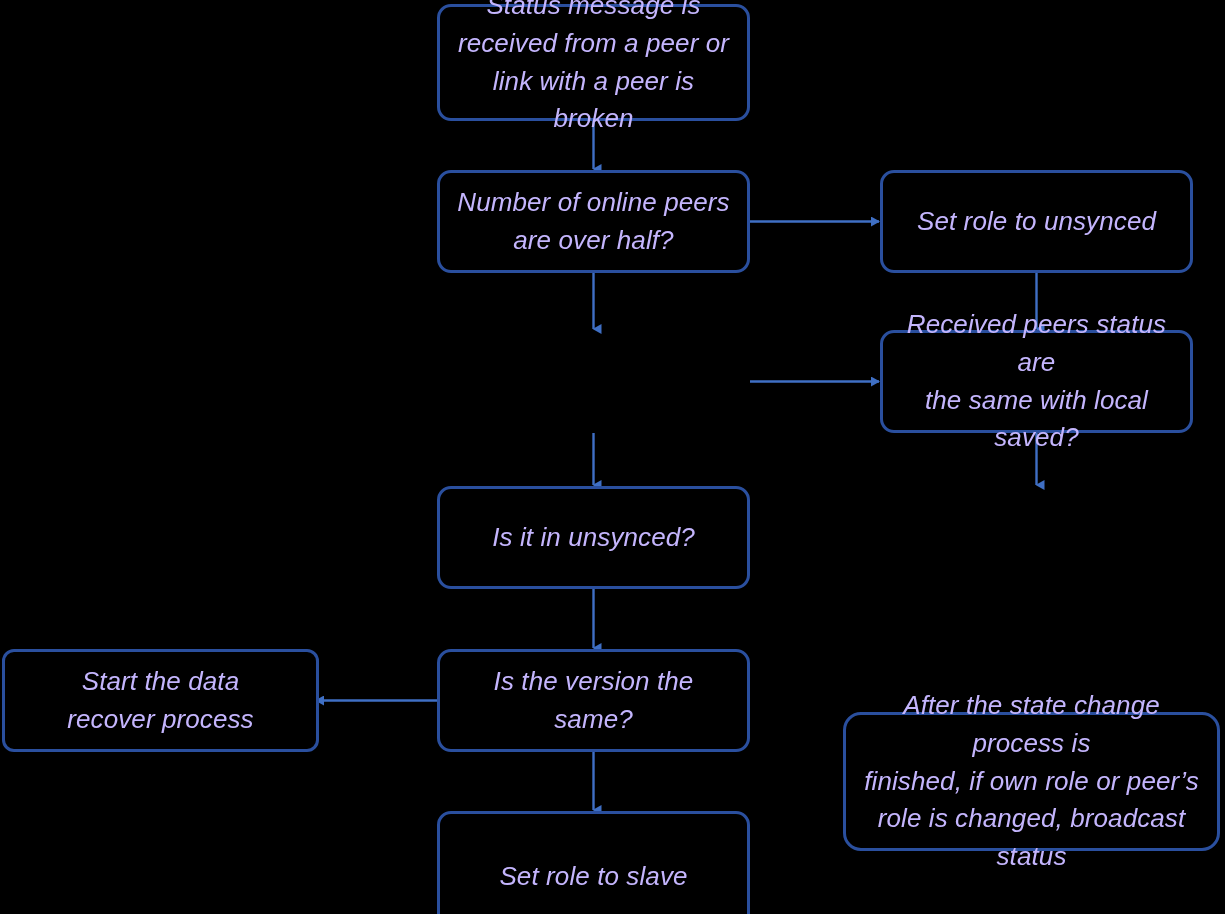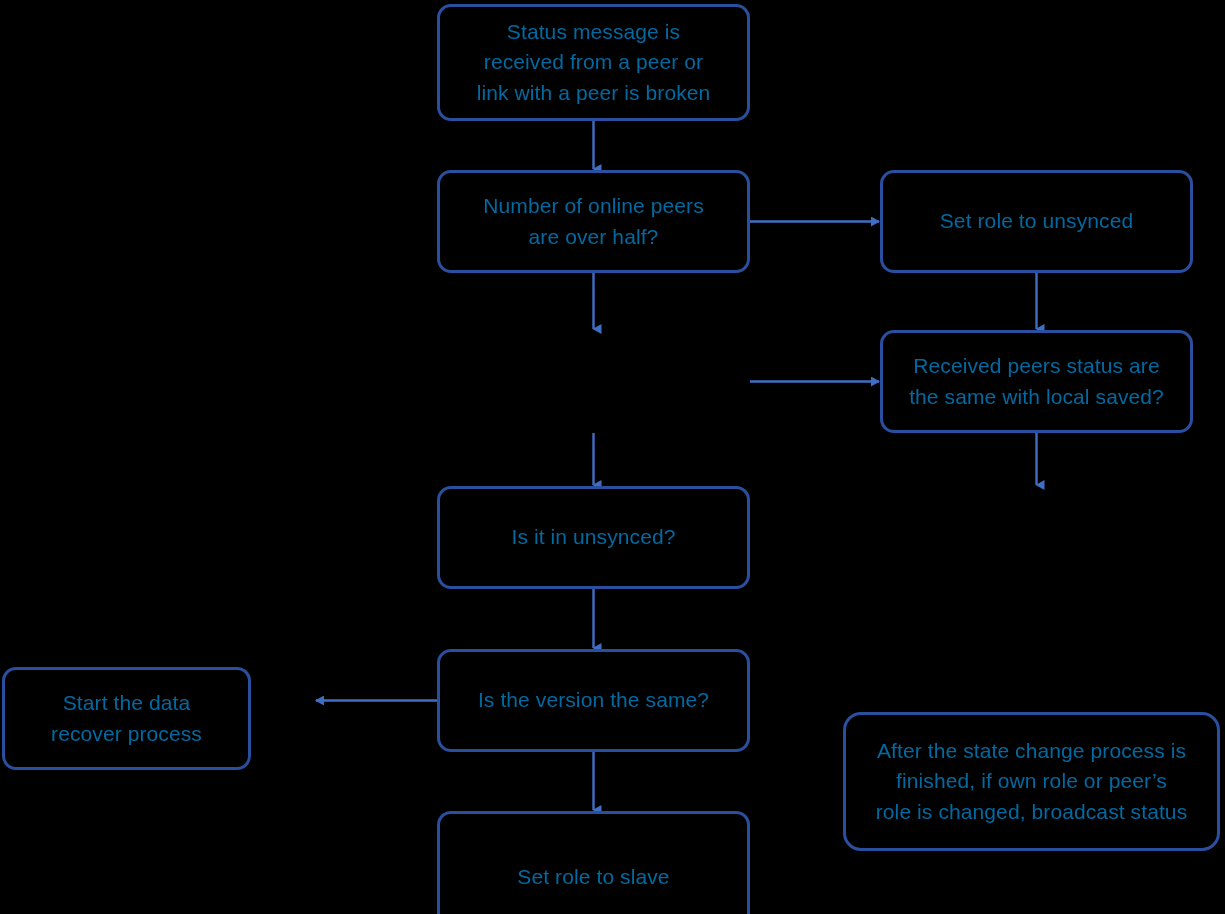--- a/index.html
+++ b/index.html
@@ -14,30 +14,31 @@
     background: #000000;
     overflow: hidden;
     font-family: "Liberation Sans", sans-serif;
   }
   .node {
     position: absolute;
     box-sizing: border-box;
     border: 3px solid #2a4f9e;
     border-radius: 14px;
     background: #000000;
-    color: #0369a1;
+    color: #c4b5fd;
     display: flex;
     align-items: center;
     justify-content: center;
     text-align: center;
-    font-size: 21px;
+    font-size: 26px;
     line-height: 1.45;
     letter-spacing: 0.1px;
     padding: 4px 12px;
     white-space: pre-line;
+    font-style: italic;
   }
   .note {
     border-radius: 18px;
   }
   svg.links {
     position: absolute;
     left: 0;
     top: 0;
     width: 1225px;
     height: 914px;
@@ -104,21 +105,21 @@
   <div class="node" style="left:437px; top:486px; width:313px; height:103px;">
     <span>Is it in unsynced?</span>
   </div>
 
   <div class="node" style="left:880px; top:330px; width:313px; height:103px;">
     <span>Received peers status are
 the same with local saved?</span>
   </div>
 
 
-  <div class="node" style="left:2px; top:667px; width:249px; height:103px;">
+  <div class="node" style="left:2px; top:649px; width:317px; height:103px;border-radius:12px;">
     <span>Start the data
 recover process</span>
   </div>
 
   <div class="node" style="left:437px; top:649px; width:313px; height:103px;">
     <span>Is the version the same?</span>
   </div>
 
   <div class="node" style="left:437px; top:811px; width:313px; height:132px;">
     <span>Set role to slave</span>

